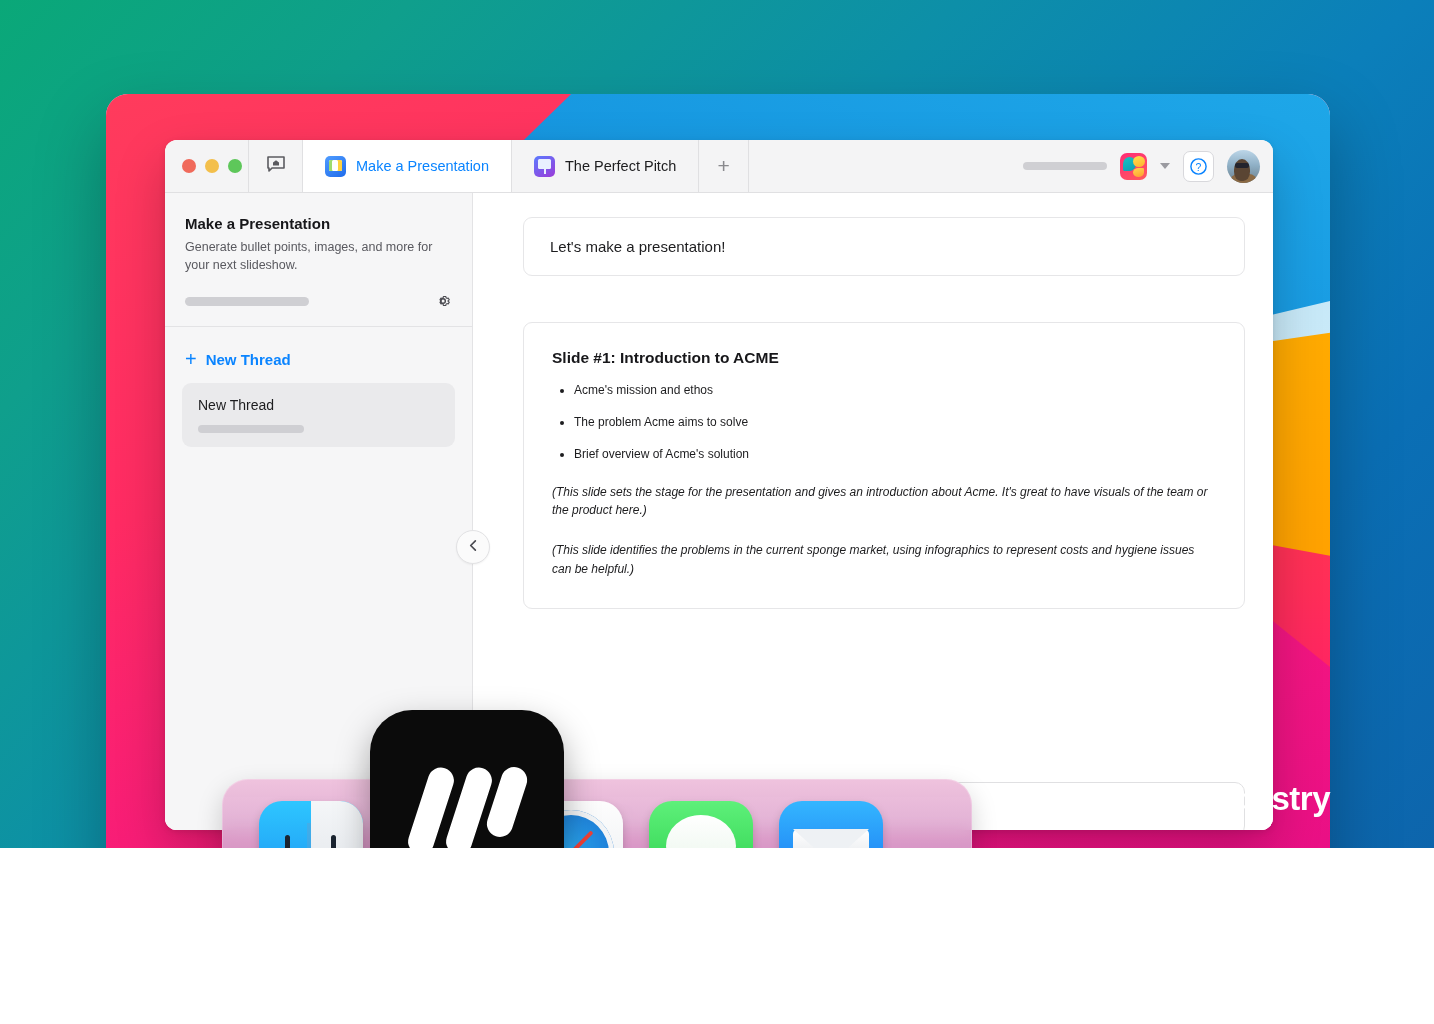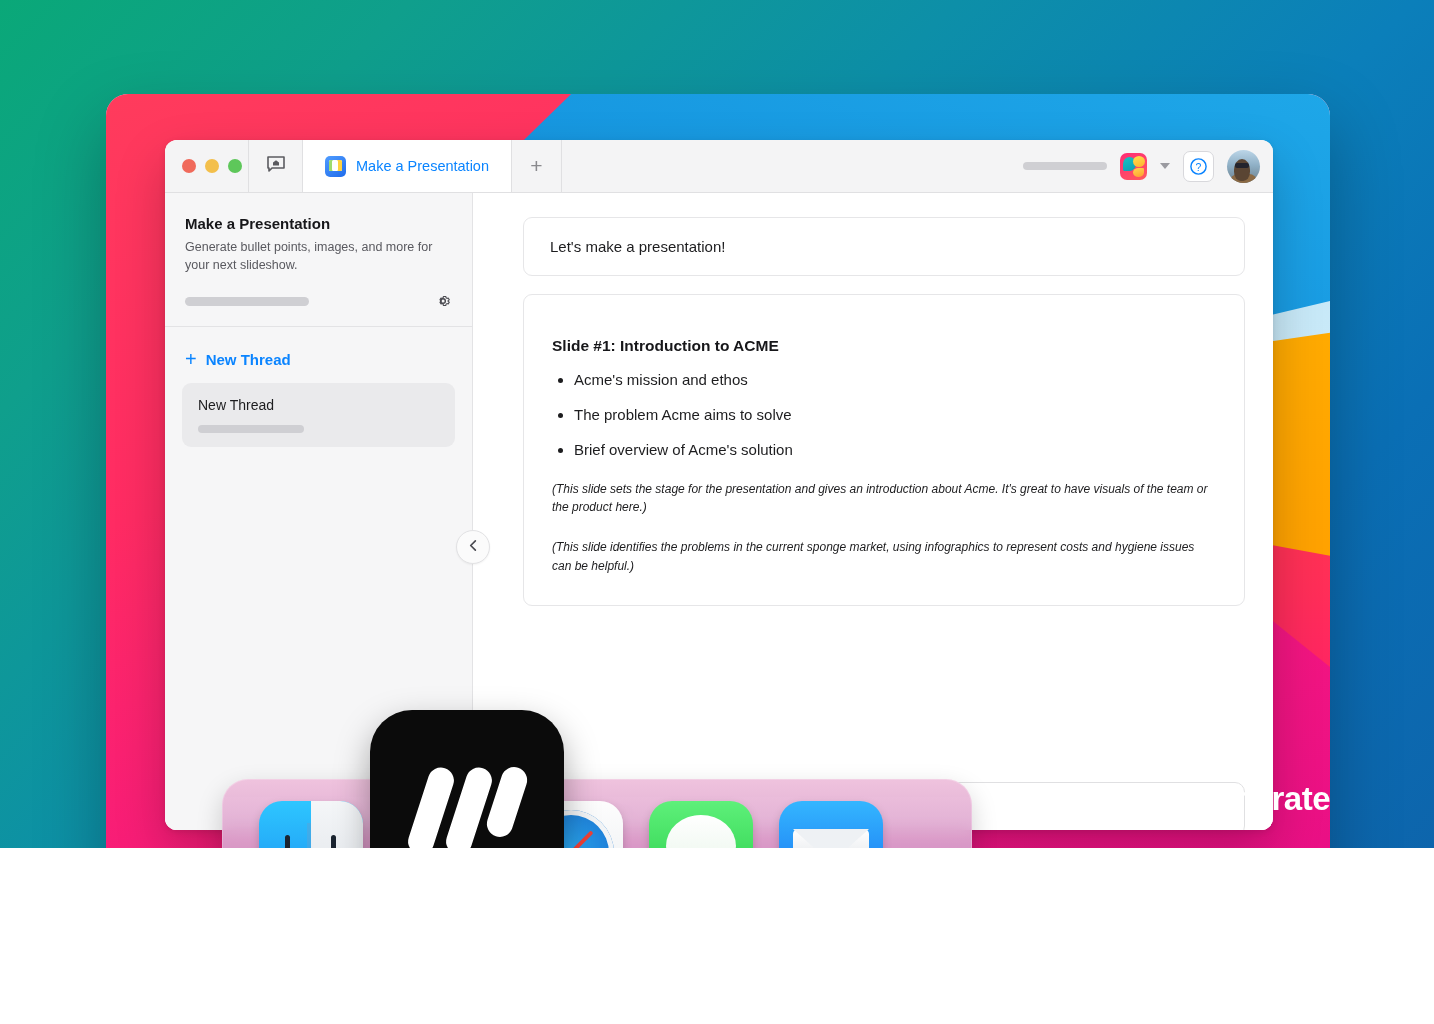--- a/index.html
+++ b/index.html
@@ -163,32 +163,32 @@
   
   .collapse {
     position: absolute; left: 291px; top: 337px; width: 34px; height: 34px; border-radius: 50%;
     background: #fbfbfb; border: 1px solid #e2e2e4; display: flex; align-items: center; justify-content: center;
     cursor: pointer; z-index: 6; box-shadow: 0 1px 2px rgba(0,0,0,.05);
   }
 
   
   .main {
     flex: 1 1 auto; min-width: 0; padding: 24px 28px 0 50px; position: relative;
-    display: flex; flex-direction: column; gap: 18px; overflow: hidden; background:#fff;
+    display: flex; flex-direction: column; gap: 30px; overflow: hidden; background:#fff;
   }
   .card {
     border: 1px solid #e6e6e8; border-radius: 9px; background: #fff; padding: 22px 26px;
   }
   .card.msg { padding: 20px 26px; }
   .msg-text { font-size: 15px; color: #1d1d1f; }
 
-  .card.answer { padding: 42px 28px 30px 28px; }
+  .card.answer { padding: 26px 28px 30px 28px; margin-top: 16px; }
   .slide-h { font-size: 15.5px; font-weight: 700; color: #17171a; }
   .bullets { list-style: disc; margin: 16px 0 0 22px; }
-  .bullets li { font-size: 15px; color: #1d1d1f; margin-bottom: 18px; }
+  .bullets li { font-size: 12px; color: #1d1d1f; margin-bottom: 18px; }
   .bullets li:last-child { margin-bottom: 0; }
   .note { font-style: italic; font-size: 12px; color: #1d1d1f; line-height: 1.52; margin-top: 22px; }
   .slide-h.second { margin-top: 22px; }
 
   .composer {
     position: absolute; left: 50px; right: 28px; bottom: -6px; height: 54px;
     background: #fff; border: 1px solid #e0e0e2; border-radius: 10px;
     display: flex; align-items: center; padding: 0 18px;
     box-shadow: 0 -1px 0 rgba(255,255,255,1);
   }
@@ -290,20 +290,24 @@
             <path d="M7 11.5V8.6l3-2.4 3 2.4v2.9z" fill="#5b5b60"></path>
           </svg>
         </span>
       </div>
 
       <div class="tab active">
         <span class="tab-icon slides"></span>
         <span>Make a Presentation</span>
       </div>
 
+      <div class="tab">
+        <span class="tab-icon pitch"></span>
+        <span>The Perfect Pitch</span>
+      </div>
 
       <div class="newtab">+</div>
 
       <div class="tb-spacer"></div>
 
       <div class="tb-right">
         <span class="skel-bar"></span>
         <span class="brand-icon">
           <i class="b1"></i>
             <i class="b2"></i>
@@ -417,14 +421,14 @@
       </div>
     </div>
   </div>
 
   <div class="ic-app">
     <i class="s s1"></i>
       <i class="s s2"></i>
       <i class="s s3"></i>
   </div>
 
-  <div id="watermark">Generate</div>
+  <div id="watermark">Industry</div>
 </div>
 
 </body></html>

